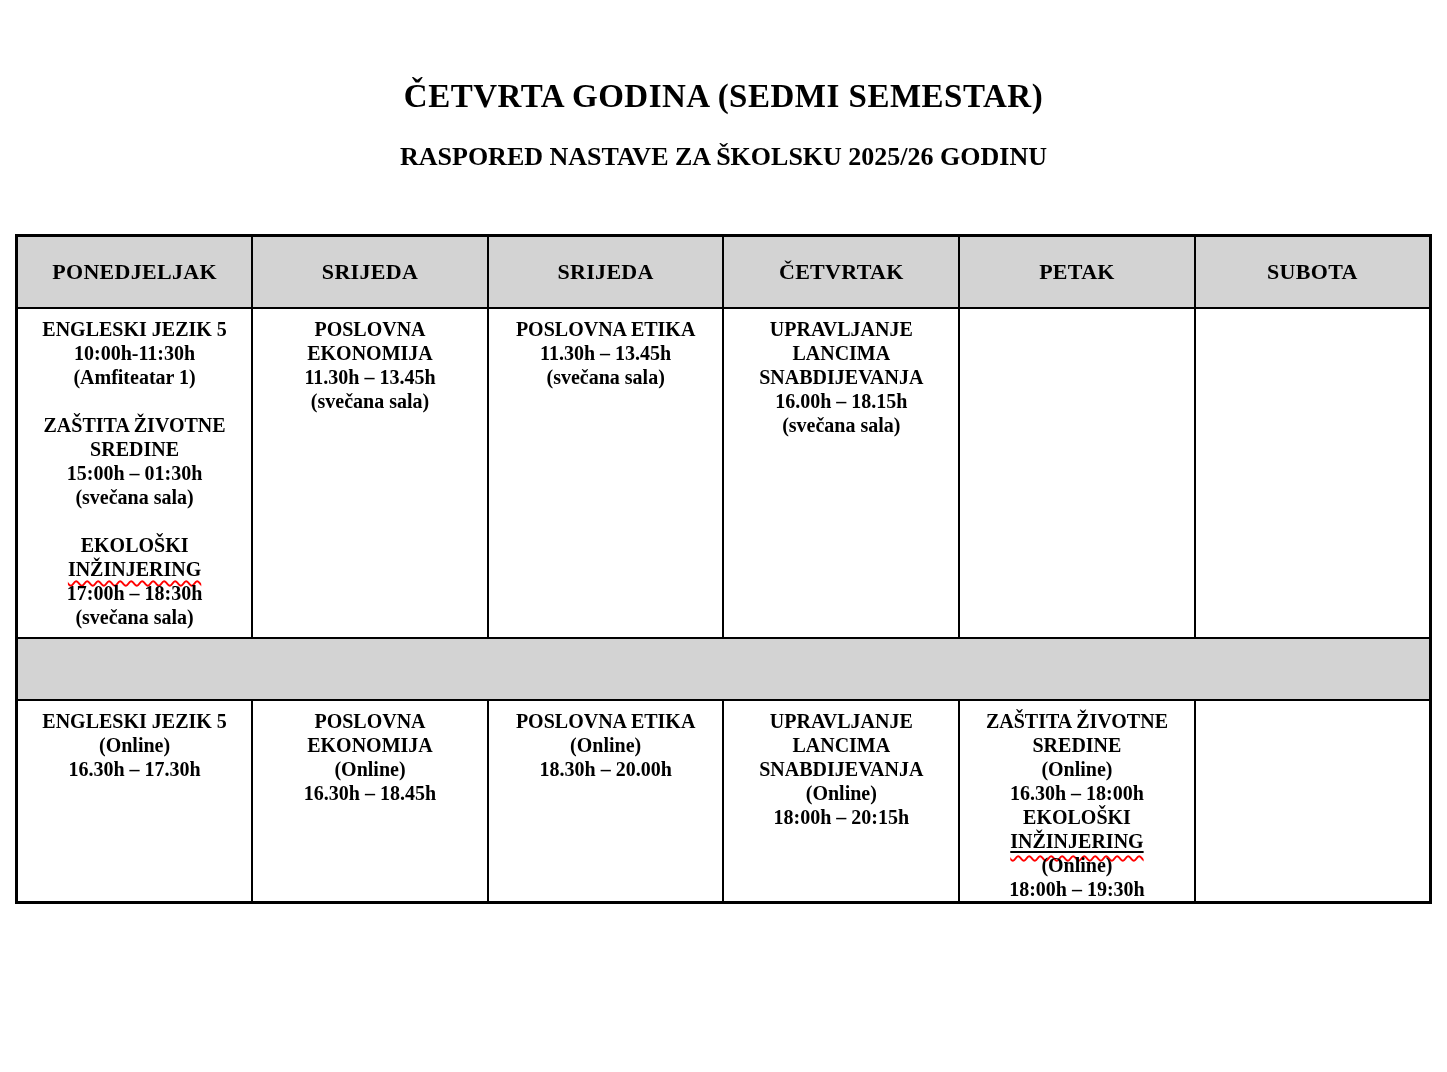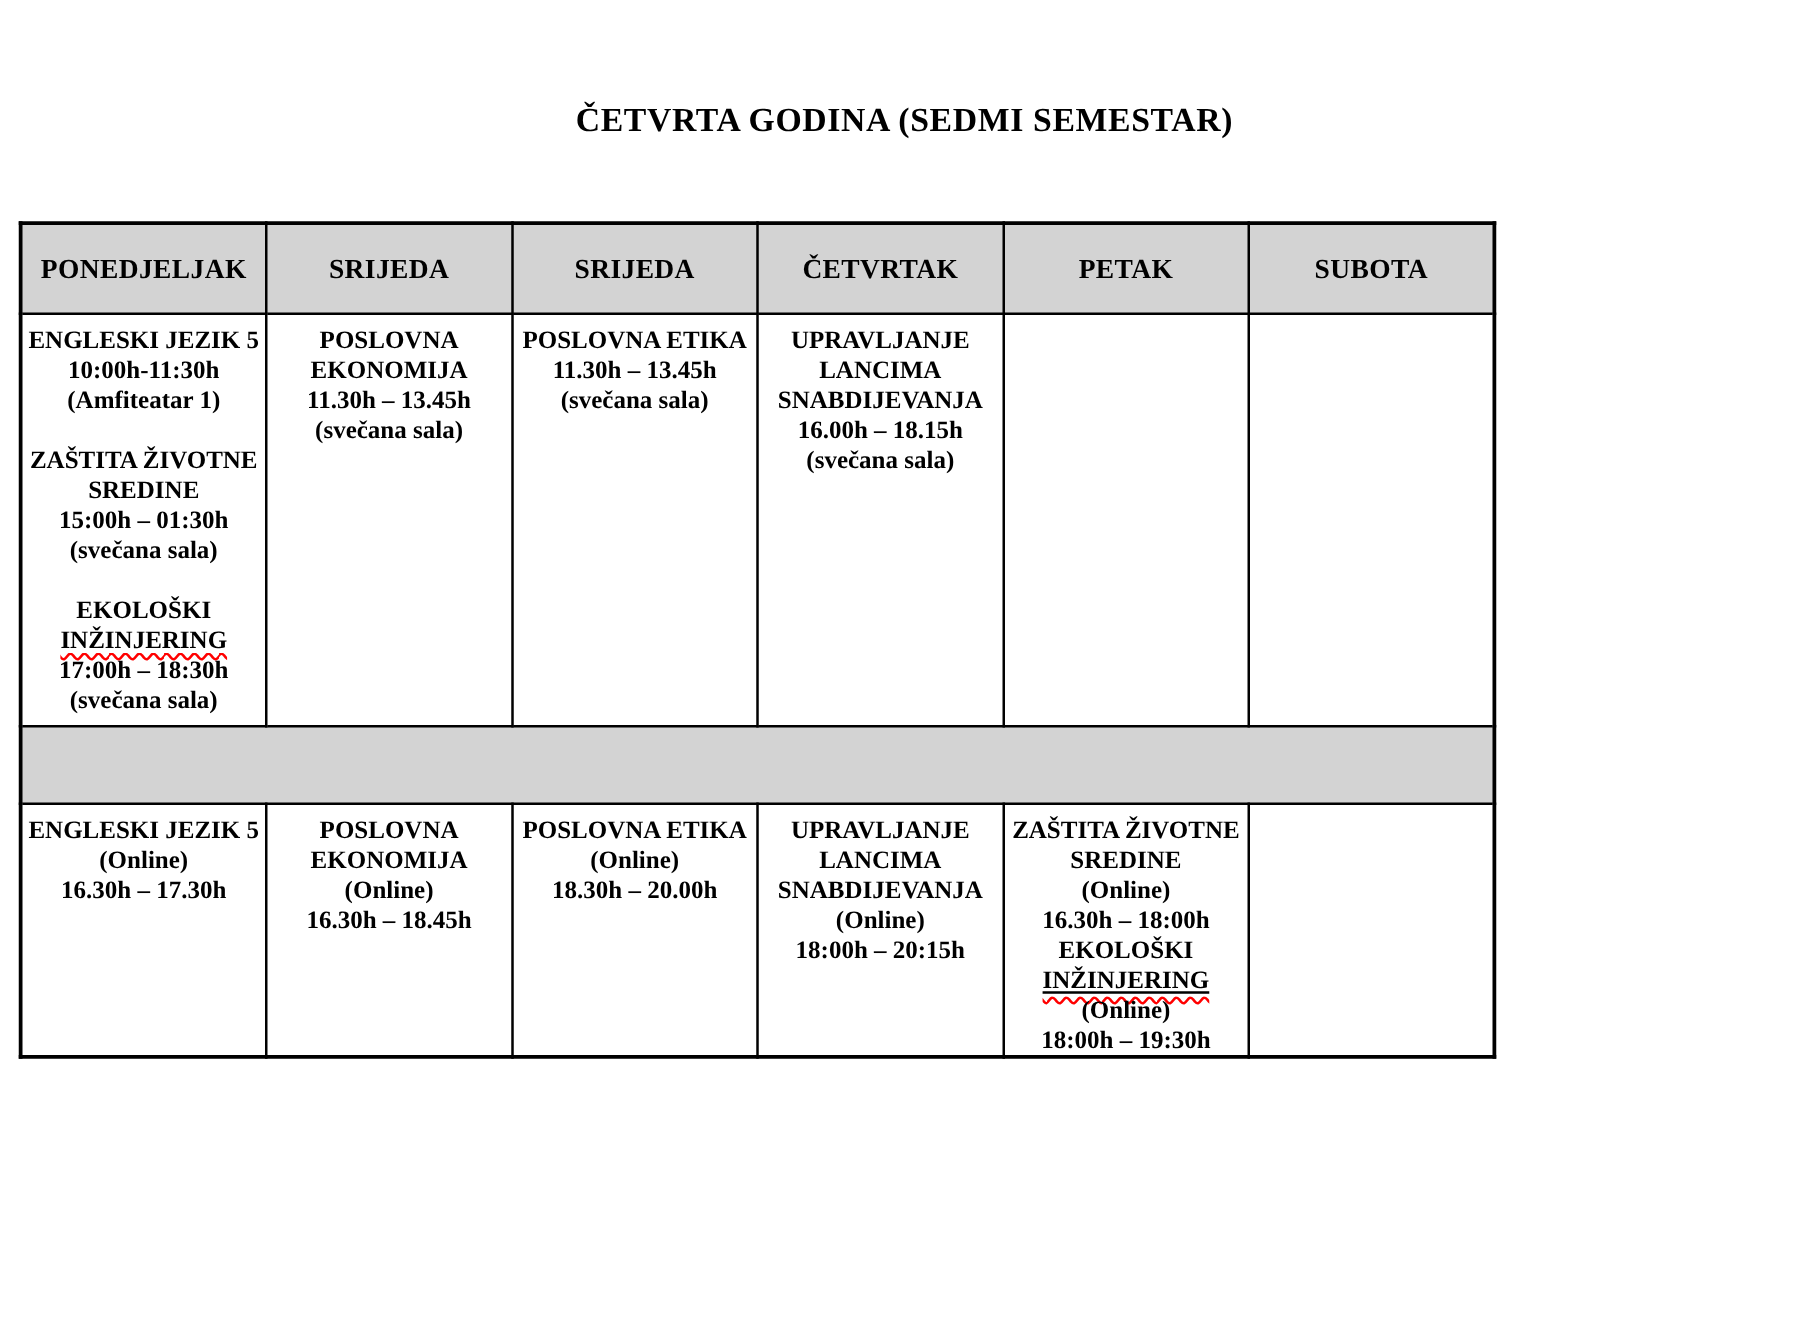--- a/index.html
+++ b/index.html
@@ -13,21 +13,21 @@
     overflow: hidden;
   }
   .page {
     width: 1447px;
     height: 1072px;
     position: relative;
   }
   .doc-title {
     text-align: center;
     font-weight: bold;
-    font-size: 27px;
+    font-size: 33px;
     line-height: 38px;
     margin: 77px 0 0 0;
     letter-spacing: 0.5px;
   }
   .doc-subtitle {
     text-align: center;
     font-weight: bold;
     font-size: 26px;
     line-height: 30px;
     margin: 27px 0 0 0;
@@ -35,21 +35,21 @@
   .doc-program {
     text-align: center;
     font-weight: bold;
     font-size: 26px;
     line-height: 30px;
     margin: 28px 0 0 0;
   }
   table.schedule {
     border-collapse: collapse;
     table-layout: fixed;
-    width: 1182px;
+    width: 1417px;
     margin: 62px 0 0 15px;
     border: 3px solid #000000;
   }
   table.schedule th, table.schedule td {
     border: 2px solid #000000;
   }
   table.schedule thead th {
     background: #d3d3d3;
     height: 68px;
     font-size: 22px;
@@ -89,20 +89,21 @@
     text-decoration-skip-ink: none;
     text-underline-offset: 3px;
   }
 </style>
 </head>
 <body>
 
 <div class="page">
 
   <div class="doc-title">ČETVRTA GODINA (SEDMI SEMESTAR)</div>
+  <div class="doc-subtitle">RASPORED NASTAVE ZA ŠKOLSKU 2025/26 GODINU</div>
 
   <table class="schedule">
     <thead>
       <tr>
         <th>PONEDJELJAK</th>
         <th>SRIJEDA</th>
         <th>SRIJEDA</th>
         <th>ČETVRTAK</th>
         <th>PETAK</th>
         <th>SUBOTA</th>

